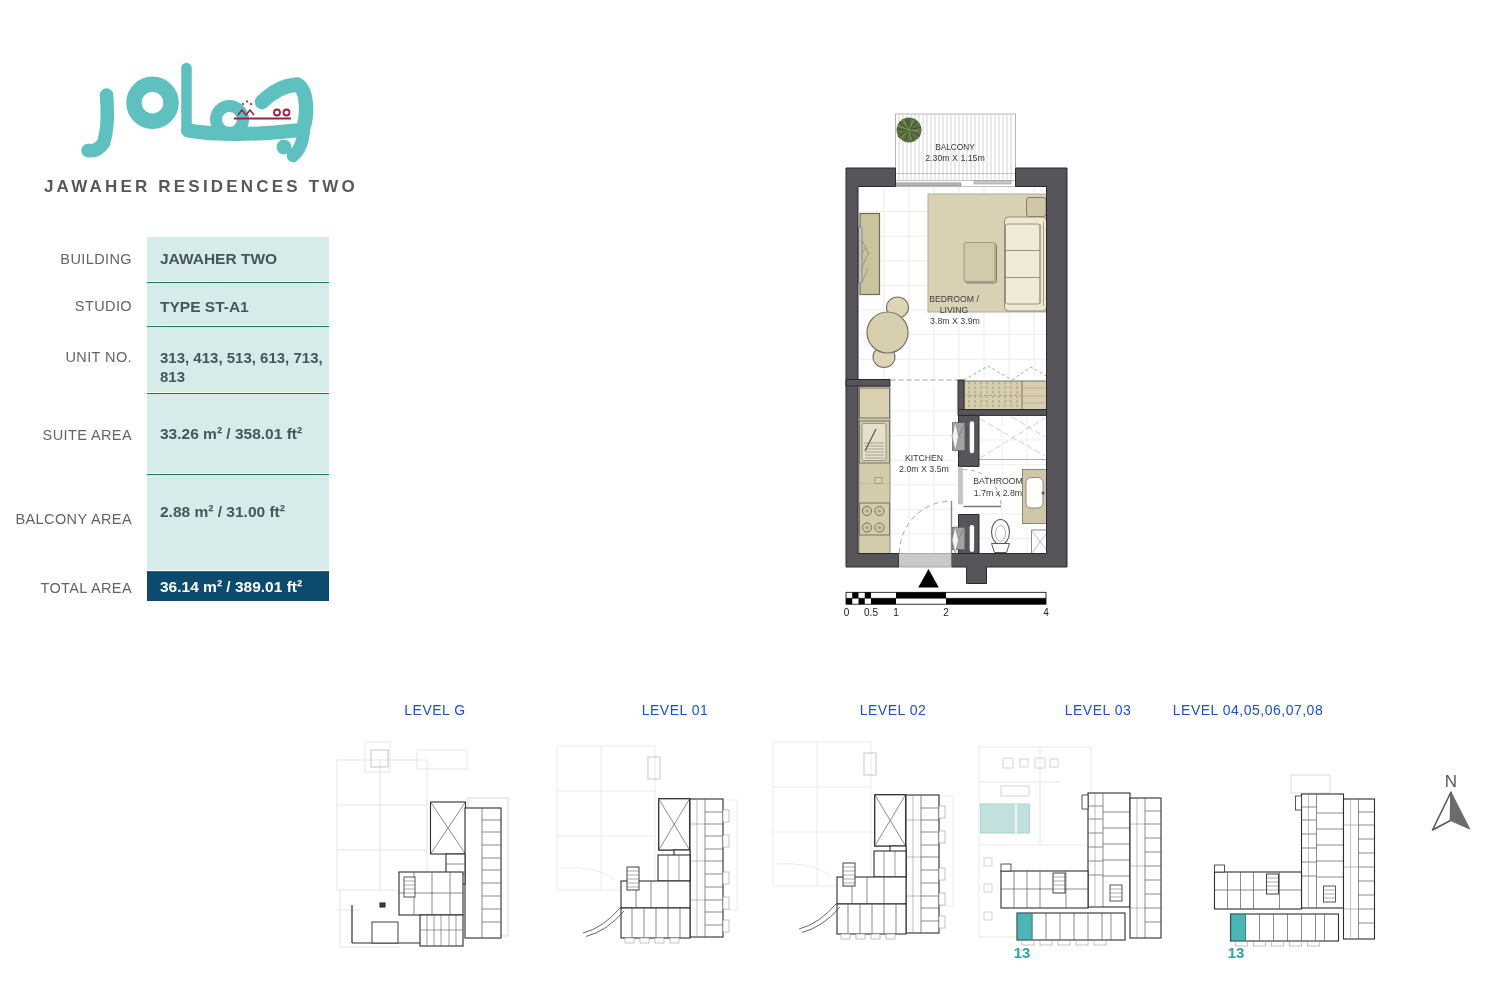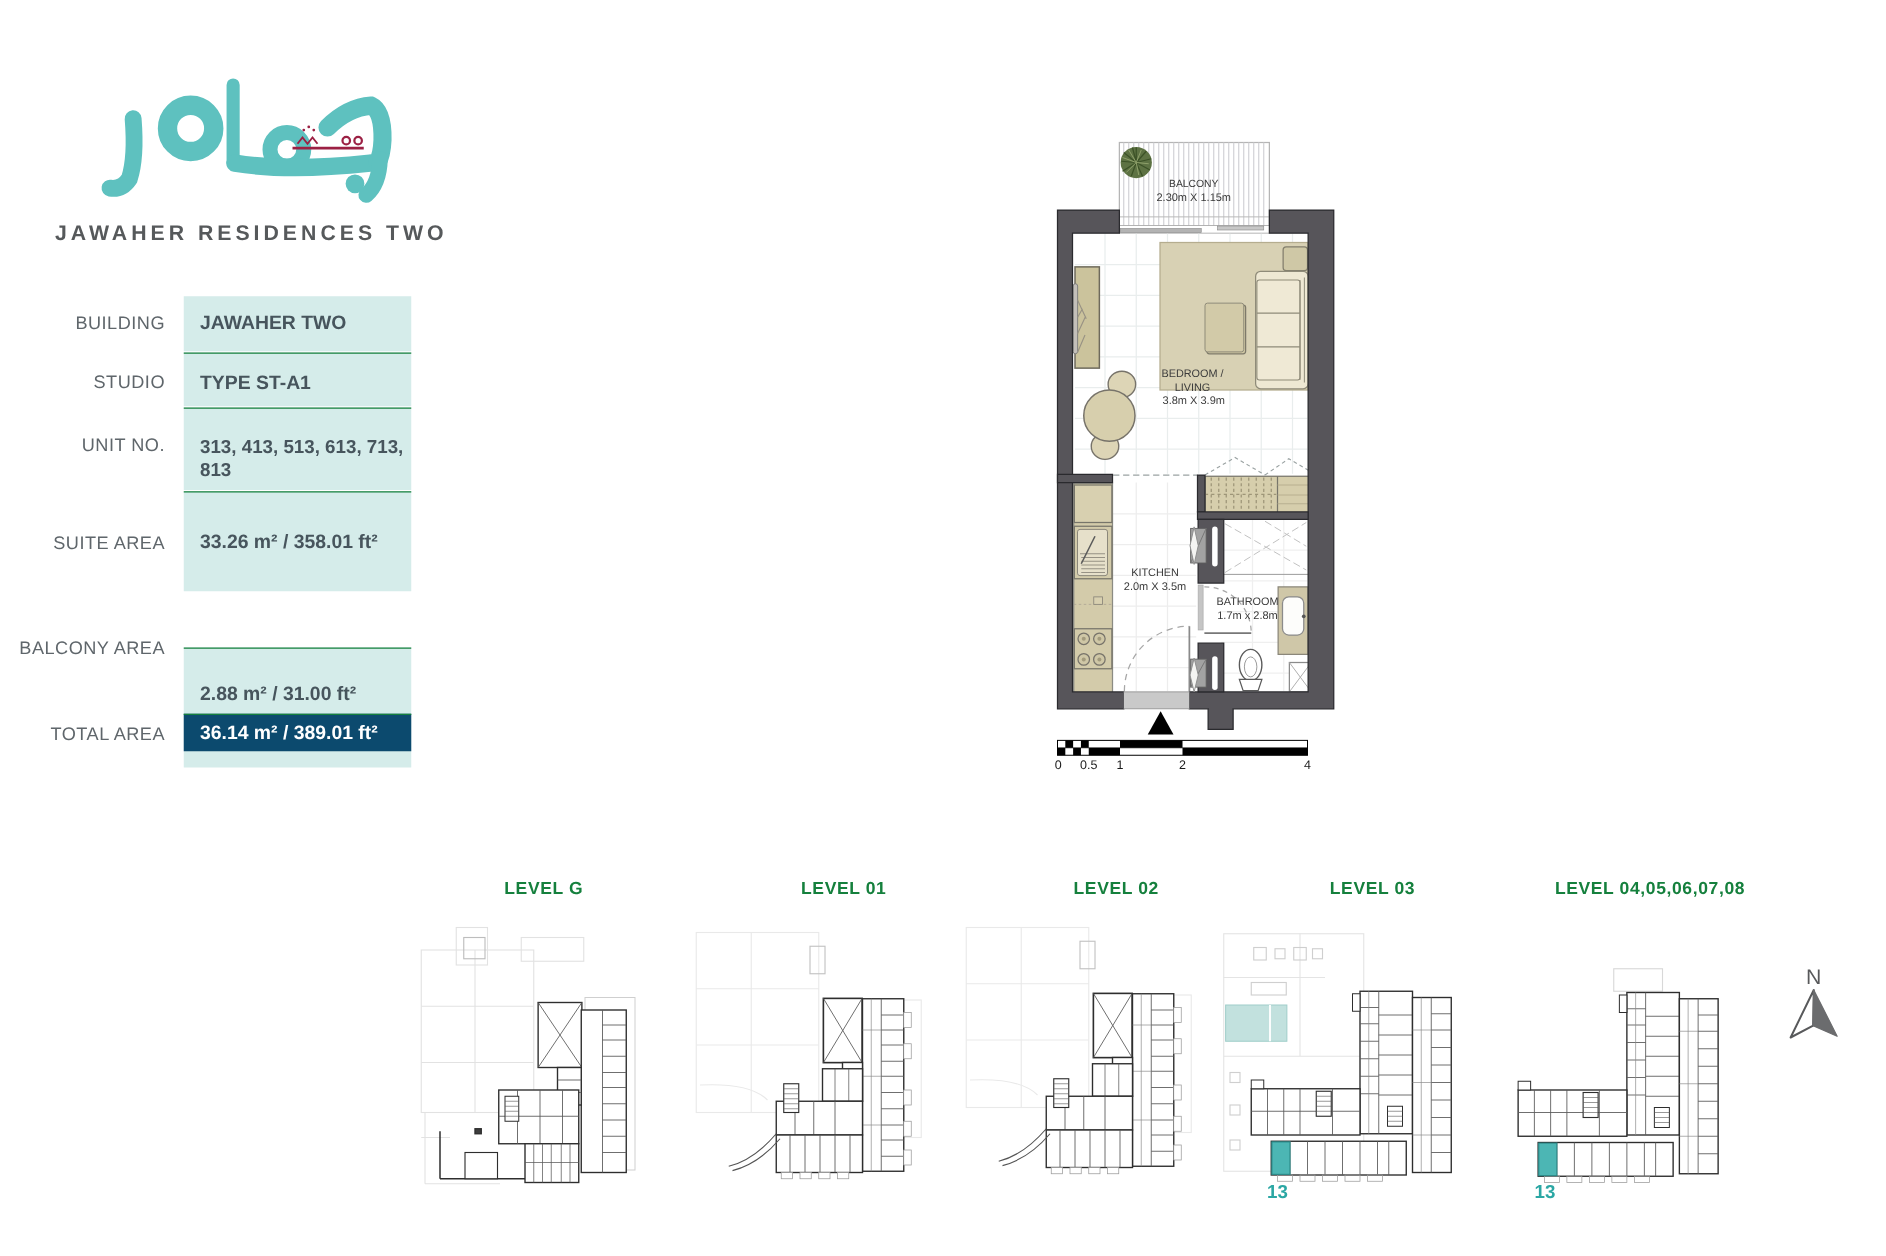--- a/index.html
+++ b/index.html
@@ -5,21 +5,21 @@
 <style>
   html,body{margin:0;padding:0;background:#fff;}
   #page{position:relative;width:1509px;height:1005px;background:#fff;overflow:hidden;
         font-family:"Liberation Sans", sans-serif;}
   .abs{position:absolute;}
   .lbl{position:absolute;color:#5f666b;font-size:14.5px;letter-spacing:0.4px;text-align:right;width:132px;left:0;white-space:nowrap;}
   .val{position:absolute;left:147px;width:182px;background:#d5ecea;color:#47555d;
        font-weight:bold;font-size:15.5px;box-sizing:border-box;padding-left:13px;
        display:flex;flex-direction:column;justify-content:center;white-space:nowrap;
        border-top:1px solid #15803d;}
-  .lvl{position:absolute;color:#15803d;font-weight:bold;font-size:14px;letter-spacing:0.5px;text-align:center;white-space:nowrap;}
+  .lvl{position:absolute;color:#1d4ed8;font-weight:normal;font-size:14px;letter-spacing:0.5px;text-align:center;white-space:nowrap;}
 </style>
 </head>
 <body>
 <div id="page">
 
 <svg class="abs" style="left:0;top:0;" width="400" height="220" viewBox="0 0 400 220">
   <g fill="none" stroke="#5ec1bf" stroke-linecap="round">
 
     <path d="M106.5,95 Q109,126 103.5,143 Q97.5,152 88,150.5" stroke-width="13.5"></path>
 
@@ -55,21 +55,21 @@
 <div class="lbl" style="top:298px;">STUDIO</div>
 <div class="lbl" style="top:349px;">UNIT NO.</div>
 <div class="lbl" style="top:427px;text-align:right;">SUITE AREA</div>
 <div class="lbl" style="top:511px;">BALCONY AREA</div>
 <div class="lbl" style="top:580px;">TOTAL AREA</div>
 
 <div class="val" style="top:237px;height:44px;border-top:none;">JAWAHER TWO</div>
 <div class="val" style="top:282px;height:43px;padding-top:5px;">TYPE ST-A1</div>
 <div class="val" style="top:326px;height:66px;line-height:18.5px;font-size:15px;justify-content:flex-start;padding-top:22px;">313, 413, 513, 613, 713,<br>813</div>
 <div class="val" style="top:393px;height:80px;">33.26 m² / 358.01 ft²</div>
-<div class="val" style="top:474px;height:96px;padding-bottom:21px;margin-top:44px;">2.88 m² / 31.00 ft²</div>
+<div class="val" style="top:474px;height:96px;padding-bottom:21px;">2.88 m² / 31.00 ft²</div>
 
 <div class="val" style="top:571px;height:30px;background:#0c4a6e;color:#fff;">36.14 m² / 389.01 ft²</div>
 
 <svg id="plan" class="abs" style="left:0;top:0;" width="1509" height="1005" viewBox="0 0 1509 1005" fill="none">
 
 <g>
   <rect x="895.5" y="114" width="120" height="67.5" fill="#ffffff" stroke="#b5b5b5" stroke-width="1"></rect>
   <g stroke="#cfcfd3" stroke-width="0.9">
     <path d="M899,114 V181 M903,114 V181 M907,114 V181 M911,114 V181 M915,114 V181 M919,114 V181 M923,114 V181 M927,114 V181 M931,114 V181 M935,114 V181 M939,114 V181 M943,114 V181 M947,114 V181 M951,114 V181 M955,114 V181 M959,114 V181 M963,114 V181 M967,114 V181 M971,114 V181 M975,114 V181 M979,114 V181 M983,114 V181 M987,114 V181 M991,114 V181 M995,114 V181 M999,114 V181 M1003,114 V181 M1007,114 V181 M1011,114 V181"></path>
   </g>
@@ -484,15 +484,15 @@
 </svg>
 
 <div class="lvl" style="left:375px;top:702px;width:120px;">LEVEL G</div>
 
 <div class="lvl" style="left:615px;top:702px;width:120px;">LEVEL 01</div>
 
 <div class="lvl" style="left:833px;top:702px;width:120px;">LEVEL 02</div>
 
 <div class="lvl" style="left:1038px;top:702px;width:120px;">LEVEL 03</div>
 
-<div class="lvl" style="left:1220px;top:702px;width:200px;">LEVEL 04,05,06,07,08</div>
+<div class="lvl" style="left:1148px;top:702px;width:200px;">LEVEL 04,05,06,07,08</div>
 
 </div>
 
 </body></html>

